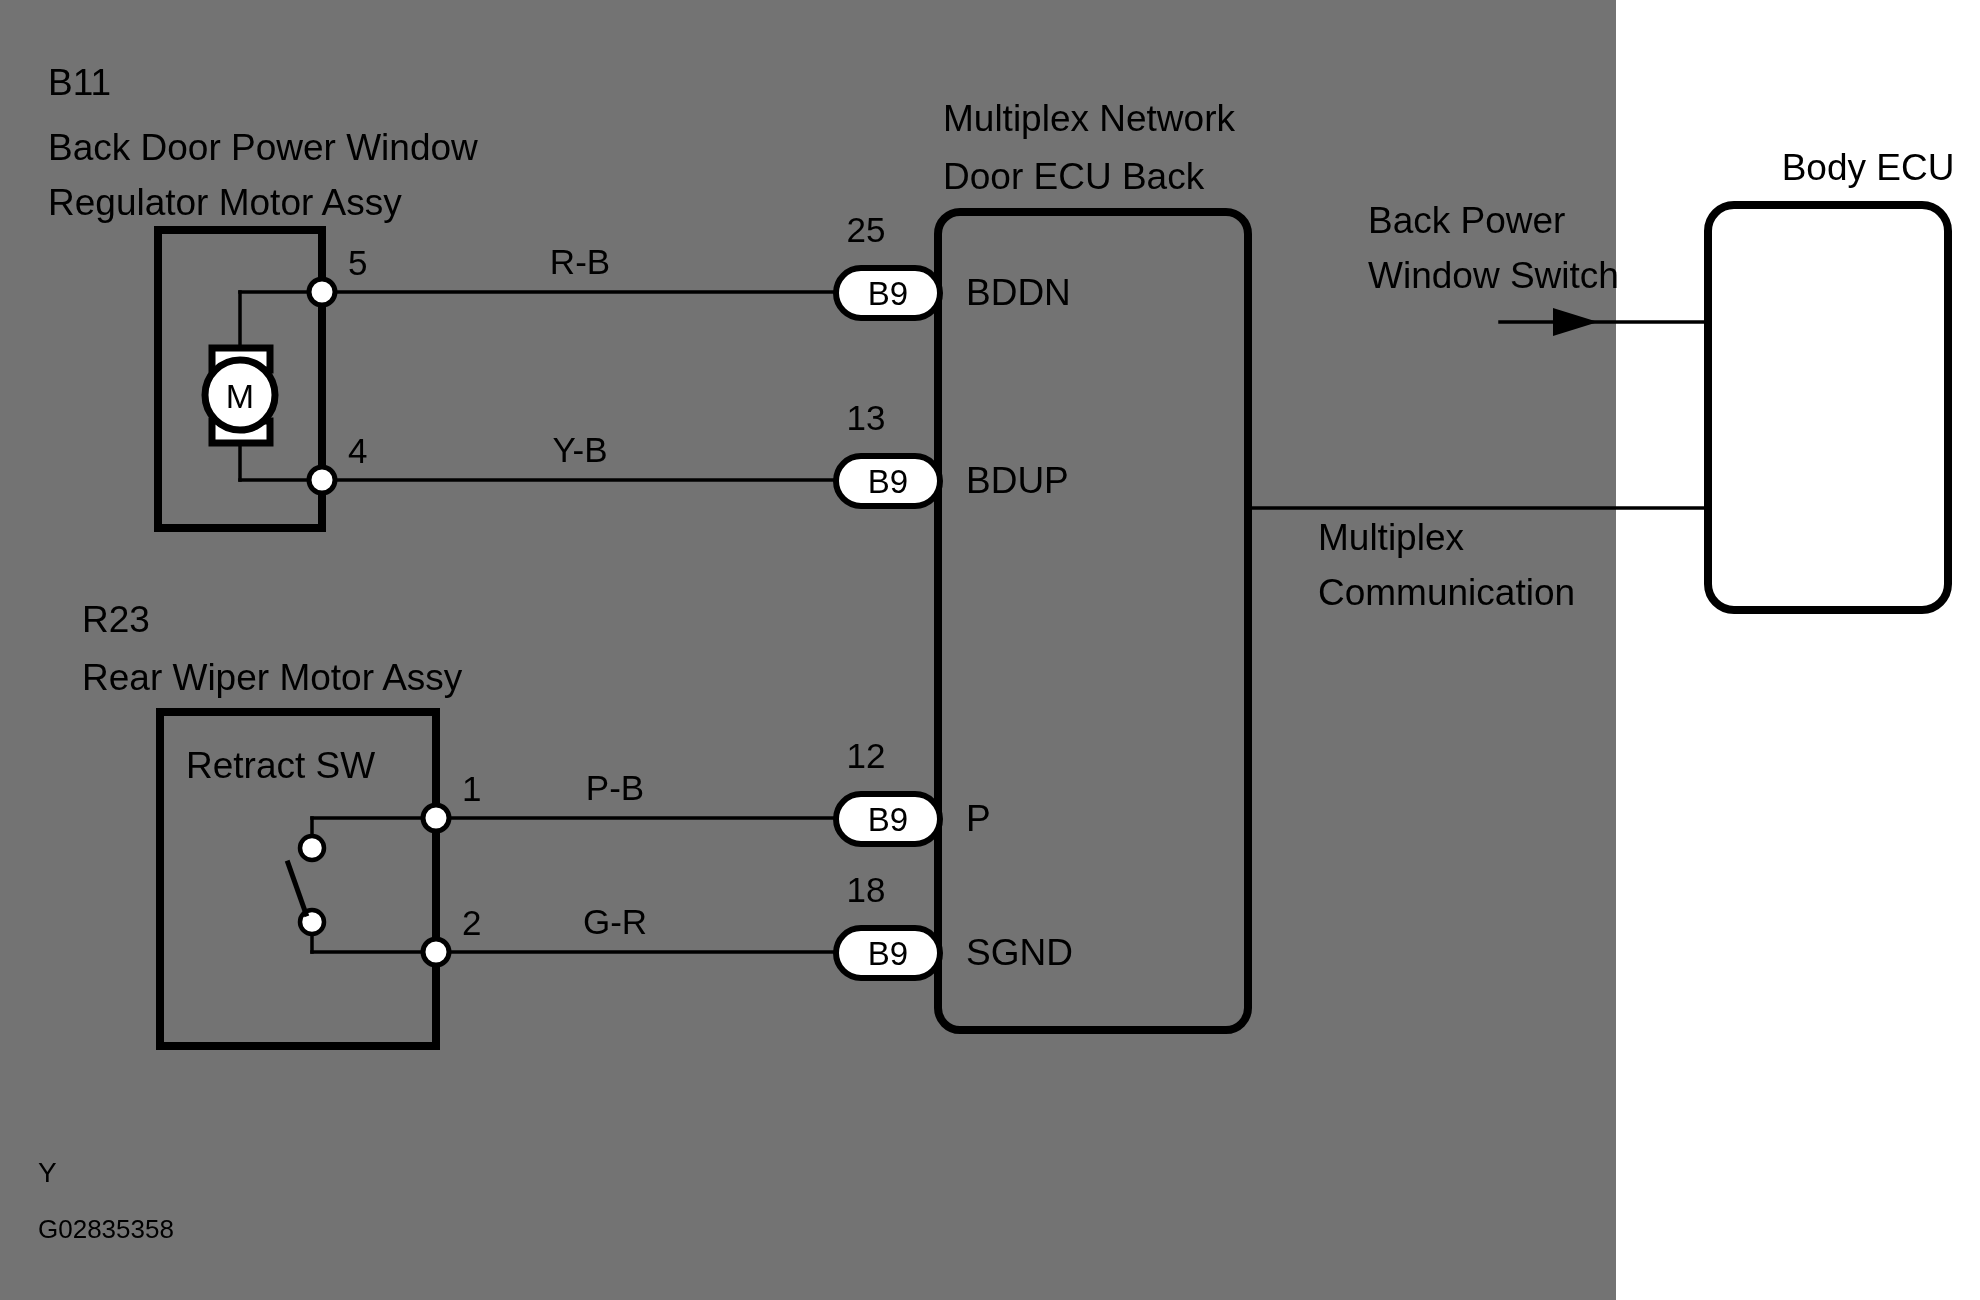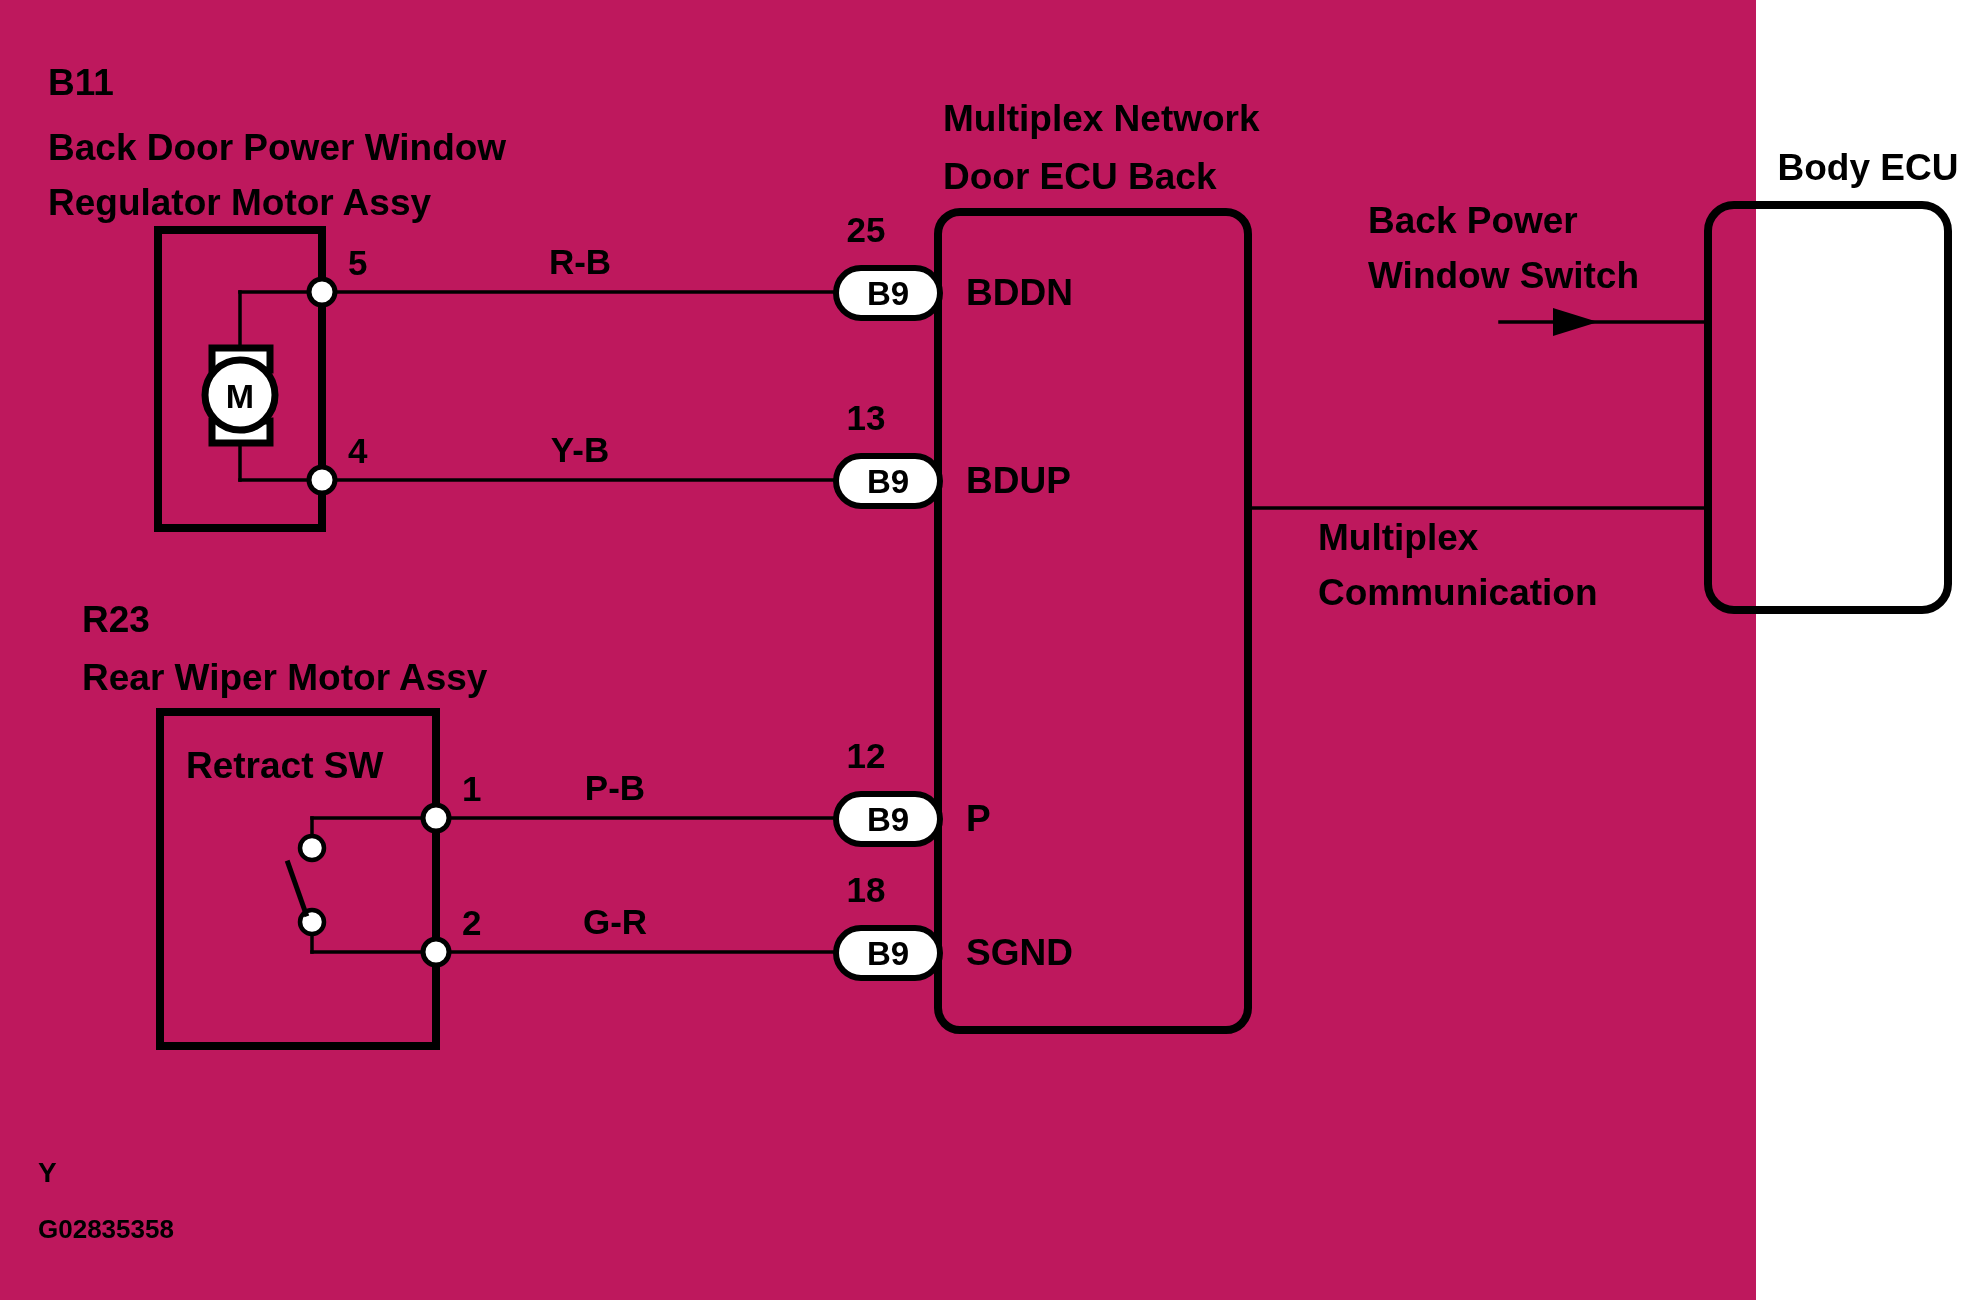--- a/index.html
+++ b/index.html
@@ -8,24 +8,23 @@
     background: #ffffff;
   }
   body {
     width: 1980px;
     height: 1300px;
     font-family: "Liberation Sans", sans-serif;
     overflow: hidden;
   }
   #diagram-root {
     position: relative;
-    width: 1756px;
+    width: 1616px;
     height: 1300px;
-    background: #be185d;
-    font-weight: bold;
+    background: #737373;
   }
   svg.wiring {
     position: absolute;
     left: 0;
     top: 0;
     width: 1980px;
     height: 1300px;
     display: block;
   }
   text {

